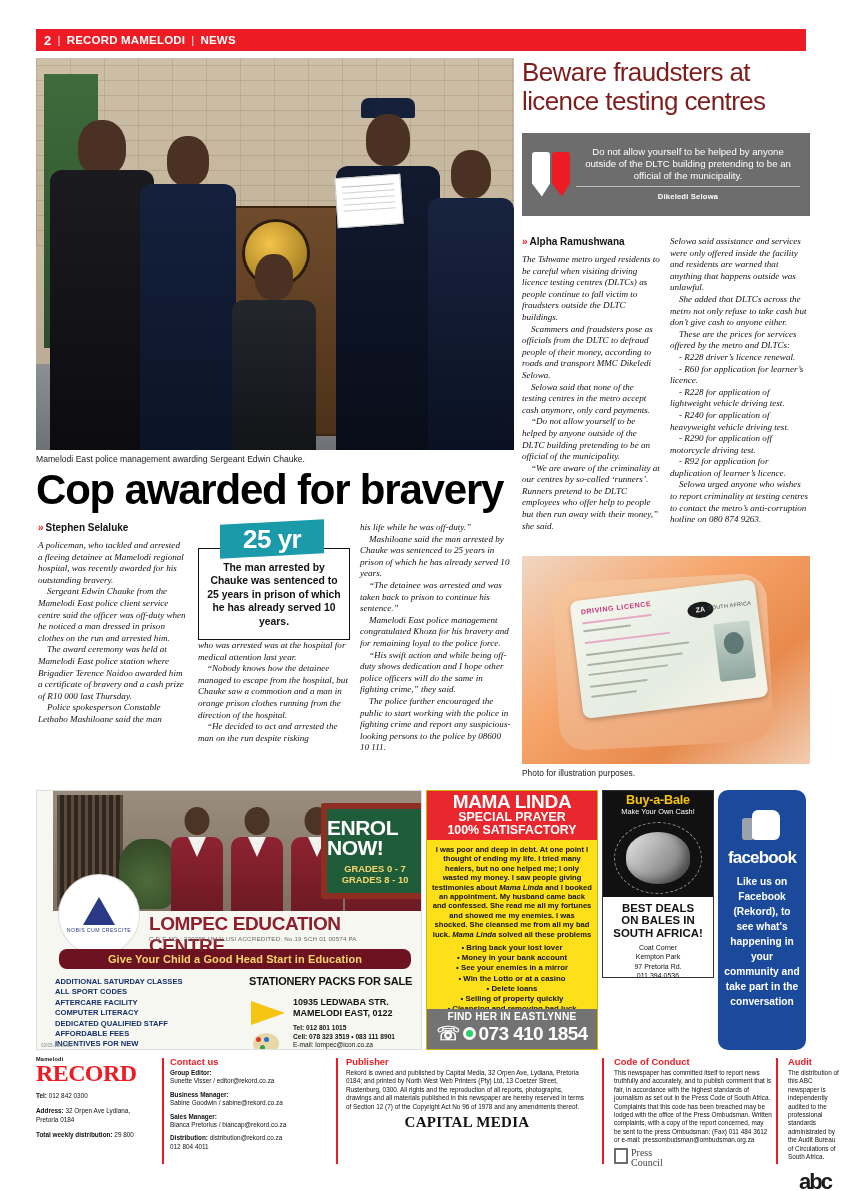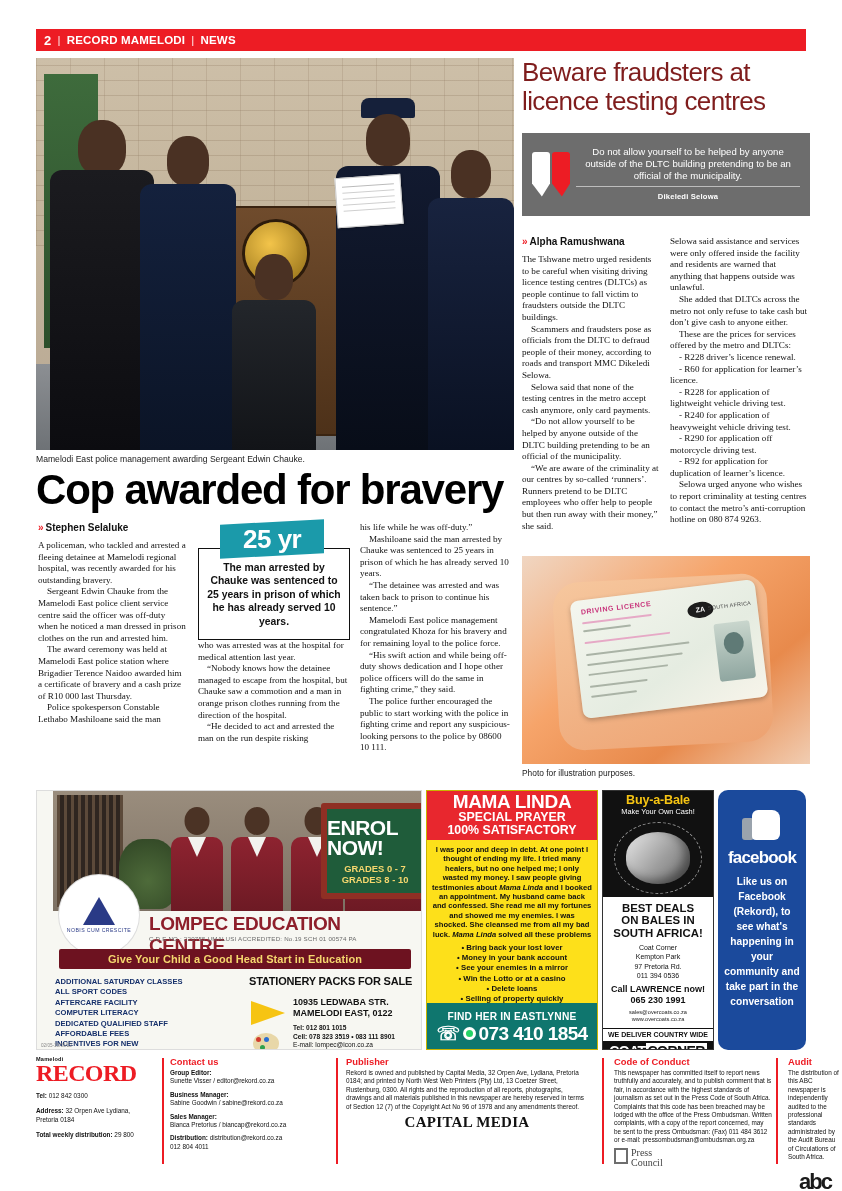--- a/index.html
+++ b/index.html
@@ -113,21 +113,21 @@
     letter-spacing:-1.2px; color:#000;
   }
 
   
   .byline{
     font-family:"Liberation Sans", sans-serif;
     font-size:10px; font-weight:600; color:#111;
     margin-bottom:7px; display:flex; align-items:center; gap:4px;
   }
   .byline .arrows{ color:#ed1c24; font-size:10px; font-weight:700; letter-spacing:-2px;}
-  .body-col{ font-family:"Liberation Serif", serif; font-size:9.1px; line-height:11.6px; text-align:left; color:#111; }
+  .body-col{ font-family:"Liberation Serif", serif; font-size:9.1px; line-height:11.6px; text-align:left; color:#111;font-style:italic; }
   .body-col p{ margin:0; text-indent:9px; }
   .body-col p.first{ text-indent:0; }
 
   .story-c1{ position:absolute; left:38px; top:522px; width:148px; }
   .story-c3{ position:absolute; left:360px; top:522px; width:152px; }
 
   
   .factbox{
     position:absolute; left:198px; top:522px; width:152px;
   }
@@ -298,21 +298,21 @@
     position:absolute; left:112px; top:122px; width:268px;
     font-family:"Liberation Sans", sans-serif;
     font-size:19px; font-weight:700; color:#8e1f2b; letter-spacing:-.4px;
   }
   .ad-school .accred{
     position:absolute; left:112px; top:144px; width:268px;
     font-family:"Liberation Sans", sans-serif; font-size:6.2px; color:#6a6a6a; letter-spacing:.2px;
   }
   .ad-school .ribbon{
     position:absolute; left:22px; top:158px; width:352px; height:20px;
-    background:#6d1220; border-radius:2px;
+    background:#6d1220; border-radius:8px;
     display:flex; align-items:center; justify-content:center;
     color:#f5d76e; font-family:"Liberation Sans", sans-serif;
     font-size:11px; font-weight:700; letter-spacing:.1px;
   }
   .ad-school .bullets{
     position:absolute; left:18px; top:186px; width:192px;
     font-family:"Liberation Sans", sans-serif; font-size:7.6px; font-weight:700;
     line-height:10.4px; color:#16306b;
   }
   .ad-school .stationery{
@@ -350,29 +350,29 @@
   .ad-linda .hdr .l1{ font-size:19px; font-weight:700; line-height:18px; letter-spacing:-.3px; }
   .ad-linda .hdr .l2{ font-size:12.4px; font-weight:700; line-height:13px; }
   .ad-linda .hdr .l3{ font-size:12.4px; font-weight:700; line-height:13px; }
   .ad-linda .testi{
     padding:5px 5px 2px; font-size:7.6px; line-height:9.4px; color:#111; text-align:center; font-weight:600;
   }
   .ad-linda .testi em{ font-style:italic; font-weight:700; }
   .ad-linda .list{
     padding:2px 4px 2px; font-size:7.8px; line-height:10.2px; font-weight:700; color:#111; text-align:center;
   }
-  .ad-linda .ftr{ position:absolute; left:0; bottom:0; width:100%; background:#0f766e; color:#fff; text-align:center; padding:8px 0 4px; }
+  .ad-linda .ftr{ position:absolute; left:0; bottom:0; width:100%; background:#737373; color:#fff; text-align:center; padding:2px 0 4px; }
   .ad-linda .ftr .f1{ font-size:10.2px; font-weight:700; letter-spacing:.2px; }
   .ad-linda .ftr .f2{ font-size:19px; font-weight:700; letter-spacing:-.6px; display:flex; align-items:center; justify-content:center; gap:3px; }
   .ad-linda .ftr .ic{ width:13px;height:13px;border-radius:50%;background:#fff; display:inline-block; position:relative; }
   .ad-linda .ftr .ic:after{ content:""; position:absolute; left:3px; top:3px; width:7px;height:7px; border-radius:50%; background:#25d366; }
 
   
   .ad-bale{
-    position:absolute; left:566px; top:0; width:112px; height:260px;
+    position:absolute; left:566px; top:0; width:112px; height:188px;
     background:#fff; border:1px solid #333; overflow:hidden;
     font-family:"Liberation Sans", sans-serif; text-align:center;
   }
   .ad-bale .top{ background:#111; color:#fff; padding:2px 0 3px; }
   .ad-bale .top .b1{ font-size:12.6px; font-weight:700; letter-spacing:-.2px; }
   .ad-bale .top .b1 span{ color:#f6c413; }
   .ad-bale .top .b2{ font-size:7.4px; font-weight:400; }
   .ad-bale .baleimg{
     position:relative; background:#111; height:78px;
     display:flex; align-items:center; justify-content:center;

